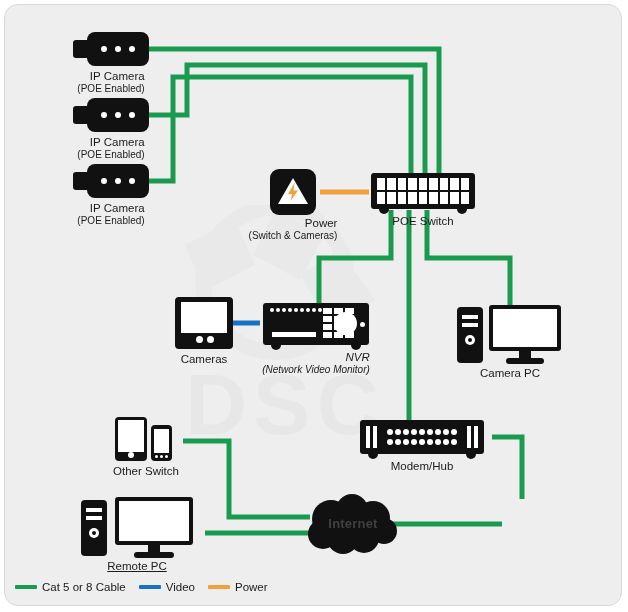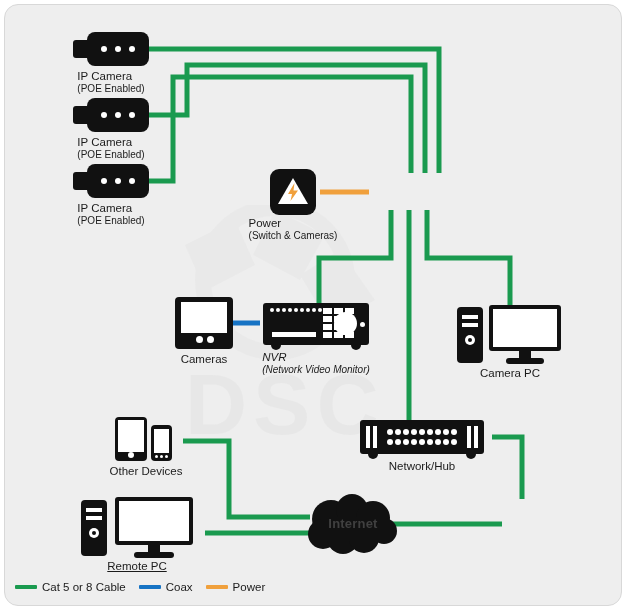--- a/index.html
+++ b/index.html
@@ -44,21 +44,21 @@
 
   .svg-layer{position:absolute;left:0;top:0;width:618px;height:602px;pointer-events:none;}
 
   
   .node{position:absolute;}
   .node .glyph{position:relative;}
   .lbl{
     position:absolute;
     left:50%;
     transform:translateX(-50%);
-    text-align:left;
+    text-align:right;
     white-space:nowrap;
     color:#1b1b1b;
     font-size:11.5px;
     line-height:12.5px;
   }
   .lbl .sub{display:block;font-size:10px;line-height:11.5px;}
 
   
   .cam{width:76px;height:34px;position:relative;}
   .cam .body{
@@ -283,20 +283,49 @@
           <polygon points="23,9 38,35 8,35" fill="#ffffff"></polygon>
           <polygon points="24.5,14 18,25 22,25 20.5,32 28,21.5 23.5,21.5" fill="#f0a03c"></polygon>
         </svg>
       </div>
       <div class="lbl" style="top:48px;">
         <span>Power</span>
         <span class="sub">(Switch &amp; Cameras)</span>
       </div>
     </div>
 
+    <div class="node" style="left:366px;top:168px;">
+      <div class="glyph switch">
+        <div class="ports">
+          <i></i>
+            <i></i>
+            <i></i>
+            <i></i>
+            <i></i>
+            <i></i>
+            <i></i>
+            <i></i>
+            <i></i>
+          <i></i>
+            <i></i>
+            <i></i>
+            <i></i>
+            <i></i>
+            <i></i>
+            <i></i>
+            <i></i>
+            <i></i>
+        </div>
+        <div class="foot l"></div>
+        <div class="foot r"></div>
+      </div>
+      <div class="lbl" style="top:42px;">
+        <span>POE Switch</span>
+      </div>
+    </div>
 
     <div class="node" style="left:170px;top:292px;">
       <div class="glyph mon">
         <div class="scr"></div>
         <div class="b b1"></div>
         <div class="b b2"></div>
       </div>
       <div class="lbl" style="top:56px;">
         <span>Cameras</span>
       </div>
@@ -388,41 +417,41 @@
             <i></i>
         </div>
         <div class="bars right">
             <i></i>
             <i></i>
           </div>
         <div class="foot l"></div>
         <div class="foot r"></div>
       </div>
       <div class="lbl" style="top:40px;">
-        <span>Network/Hub</span>
+        <span>Modem/Hub</span>
       </div>
     </div>
 
     <div class="node" style="left:110px;top:412px;">
       <div class="glyph" style="width:62px;height:46px;position:relative;">
         <div class="tablet" style="position:absolute;left:0;top:0;">
           <div class="scr"></div>
           <div class="hb"></div>
         </div>
         <div class="phone" style="position:absolute;left:36px;top:8px;">
           <div class="scr"></div>
           <div class="dd">
               <i></i>
               <i></i>
               <i></i>
             </div>
         </div>
       </div>
       <div class="lbl" style="top:48px;">
-        <span>Other Devices</span>
+        <span>Other Switch</span>
       </div>
     </div>
 
     <div class="node" style="left:76px;top:492px;">
       <div class="glyph" style="width:112px;height:62px;position:relative;">
         <div class="tower" style="position:absolute;left:0;top:3px;">
           <div class="slot s1"></div>
           <div class="slot s2"></div>
           <div class="pw"></div>
         </div>
@@ -457,21 +486,21 @@
     </div>
 
 
     <div id="legend">
       <div class="item">
         <span class="swatch" style="background:#1a9a4f;"></span>
         <span>Cat 5 or 8 Cable</span>
       </div>
       <div class="item">
         <span class="swatch" style="background:#1673c4;"></span>
-        <span>Coax</span>
+        <span>Video</span>
       </div>
       <div class="item">
         <span class="swatch" style="background:#f0a03c;"></span>
         <span>Power</span>
       </div>
     </div>
 
   </div>
 </div>
 

